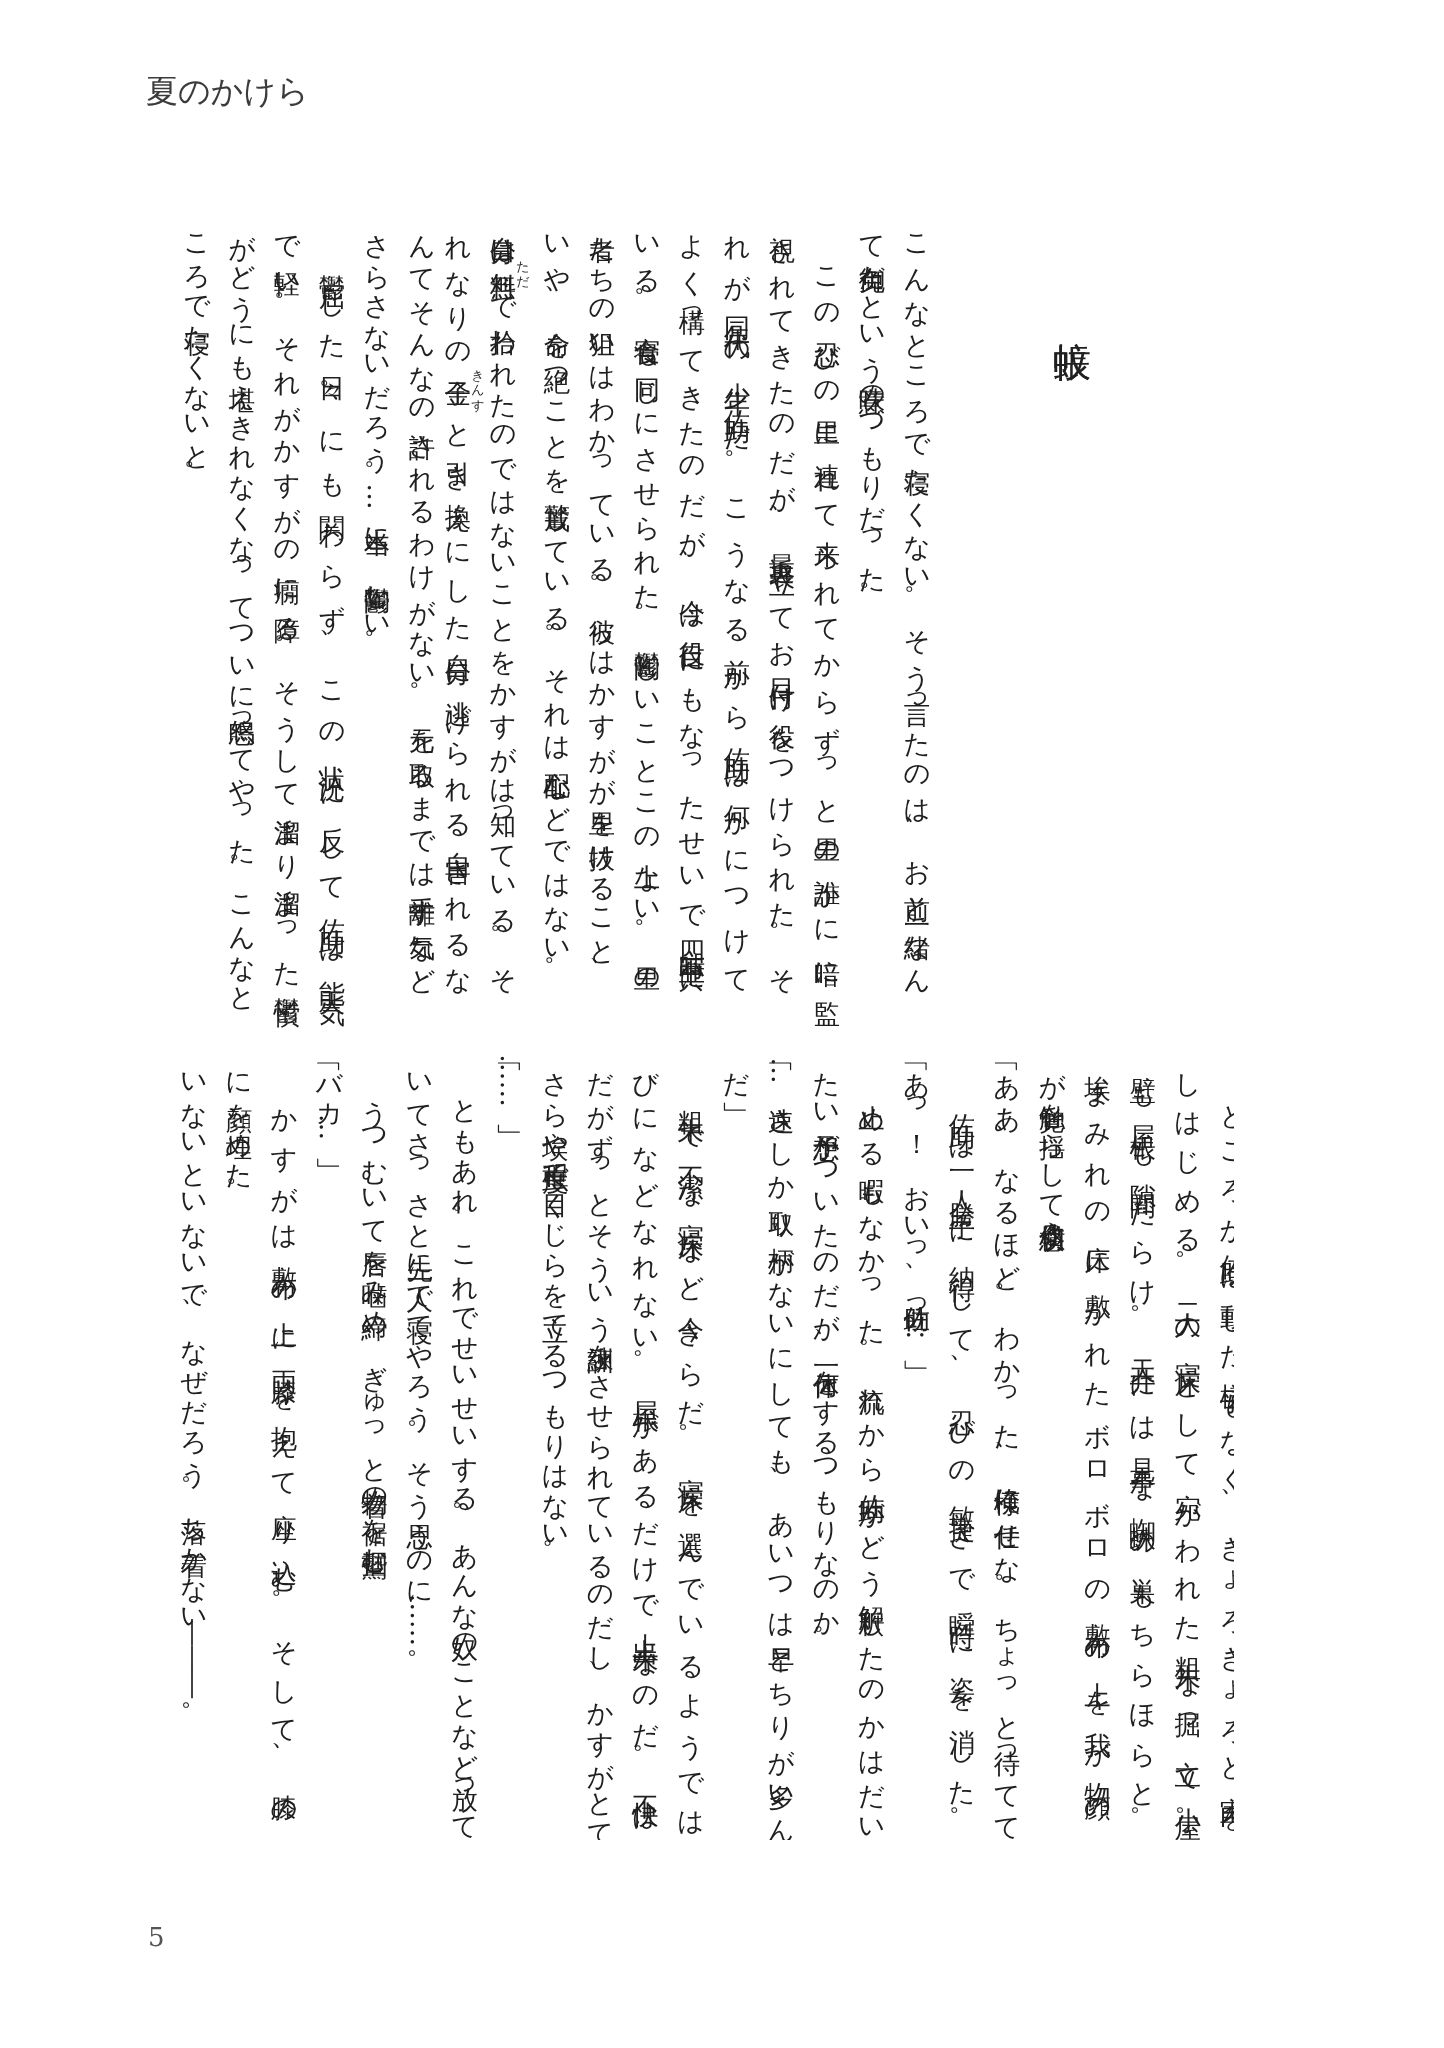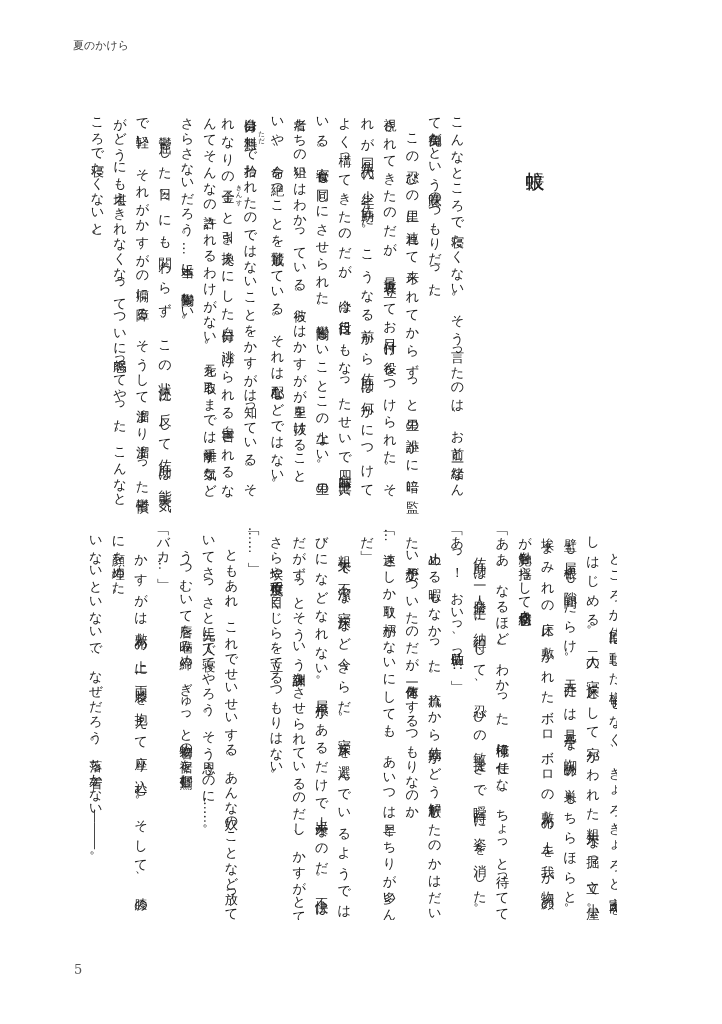--- a/index.html
+++ b/index.html
@@ -3,21 +3,21 @@
 <meta charset="utf-8">
 <style>
   html, body { margin: 0; padding: 0; background: #ffffff; }
   body { width: 722px; height: 1024px; overflow: hidden; }
   .page {
     position: relative; width: 722px; height: 1024px; background: #ffffff;
     font-family: "DejaVu Serif", serif; color: #1f1f1f; overflow: hidden;
   }
   .running-header {
     position: absolute; left: 73px; top: 39px;
-    font-size: 11px; line-height: 14px; color: #3b3b3b; white-space: nowrap;
+    font-size: 16px; line-height: 14px; color: #3b3b3b; white-space: nowrap;
   }
   .page-number {
     position: absolute; left: 74px; top: 962px;
     font-size: 13px; line-height: 16px; color: #555555;
     font-family: "DejaVu Serif", serif;
   }
   .chapter-title {
     position: absolute; left: 526px; top: 156px; width: 20px;
     writing-mode: vertical-rl; font-size: 19px; line-height: 20px;
     letter-spacing: 1px; color: #202020; white-space: nowrap;

